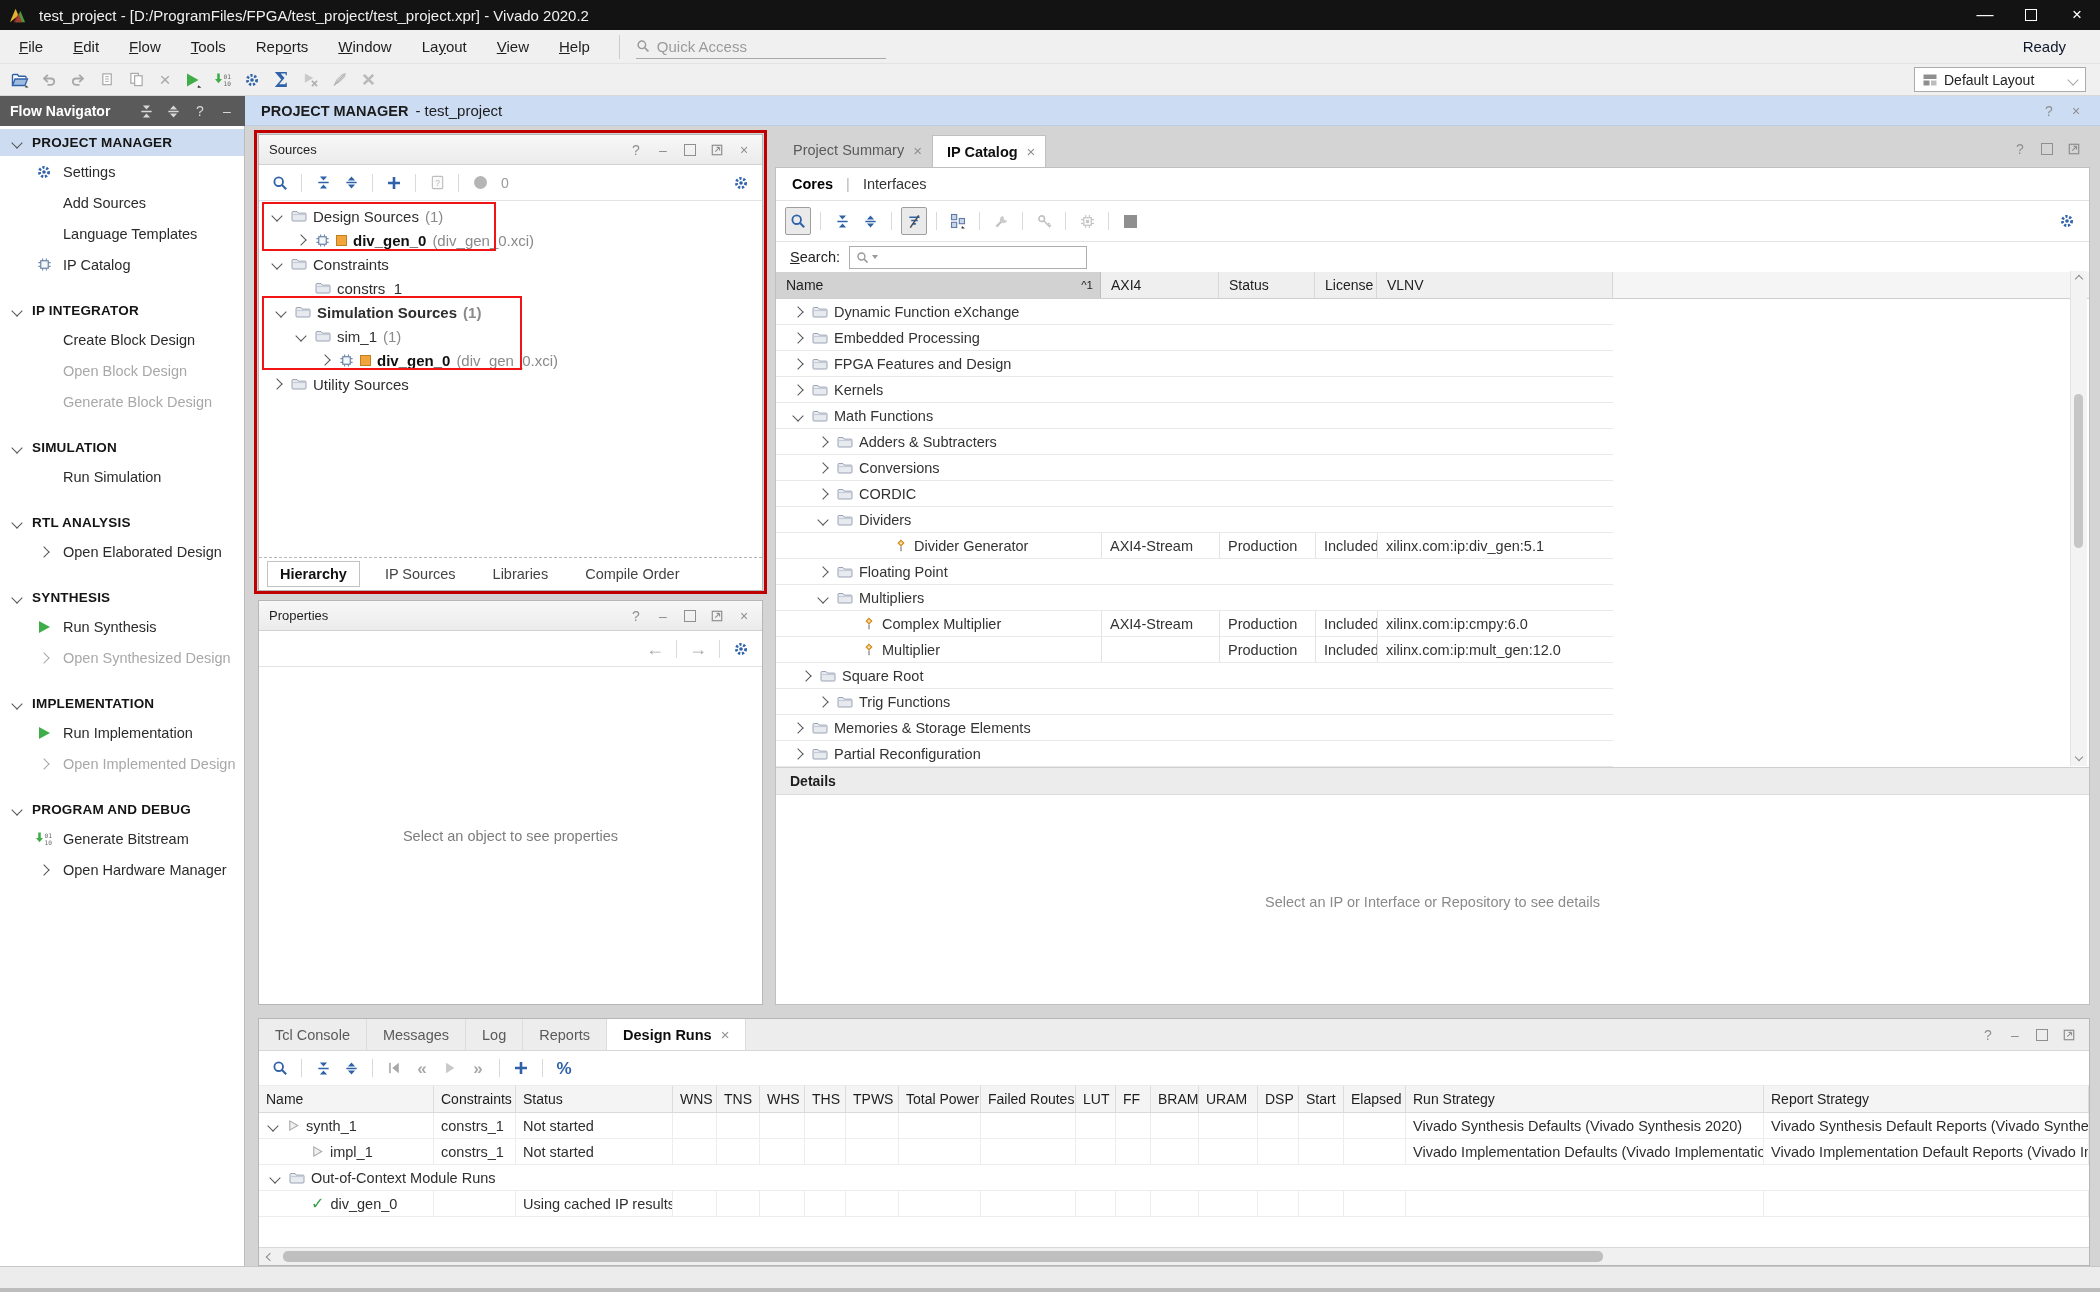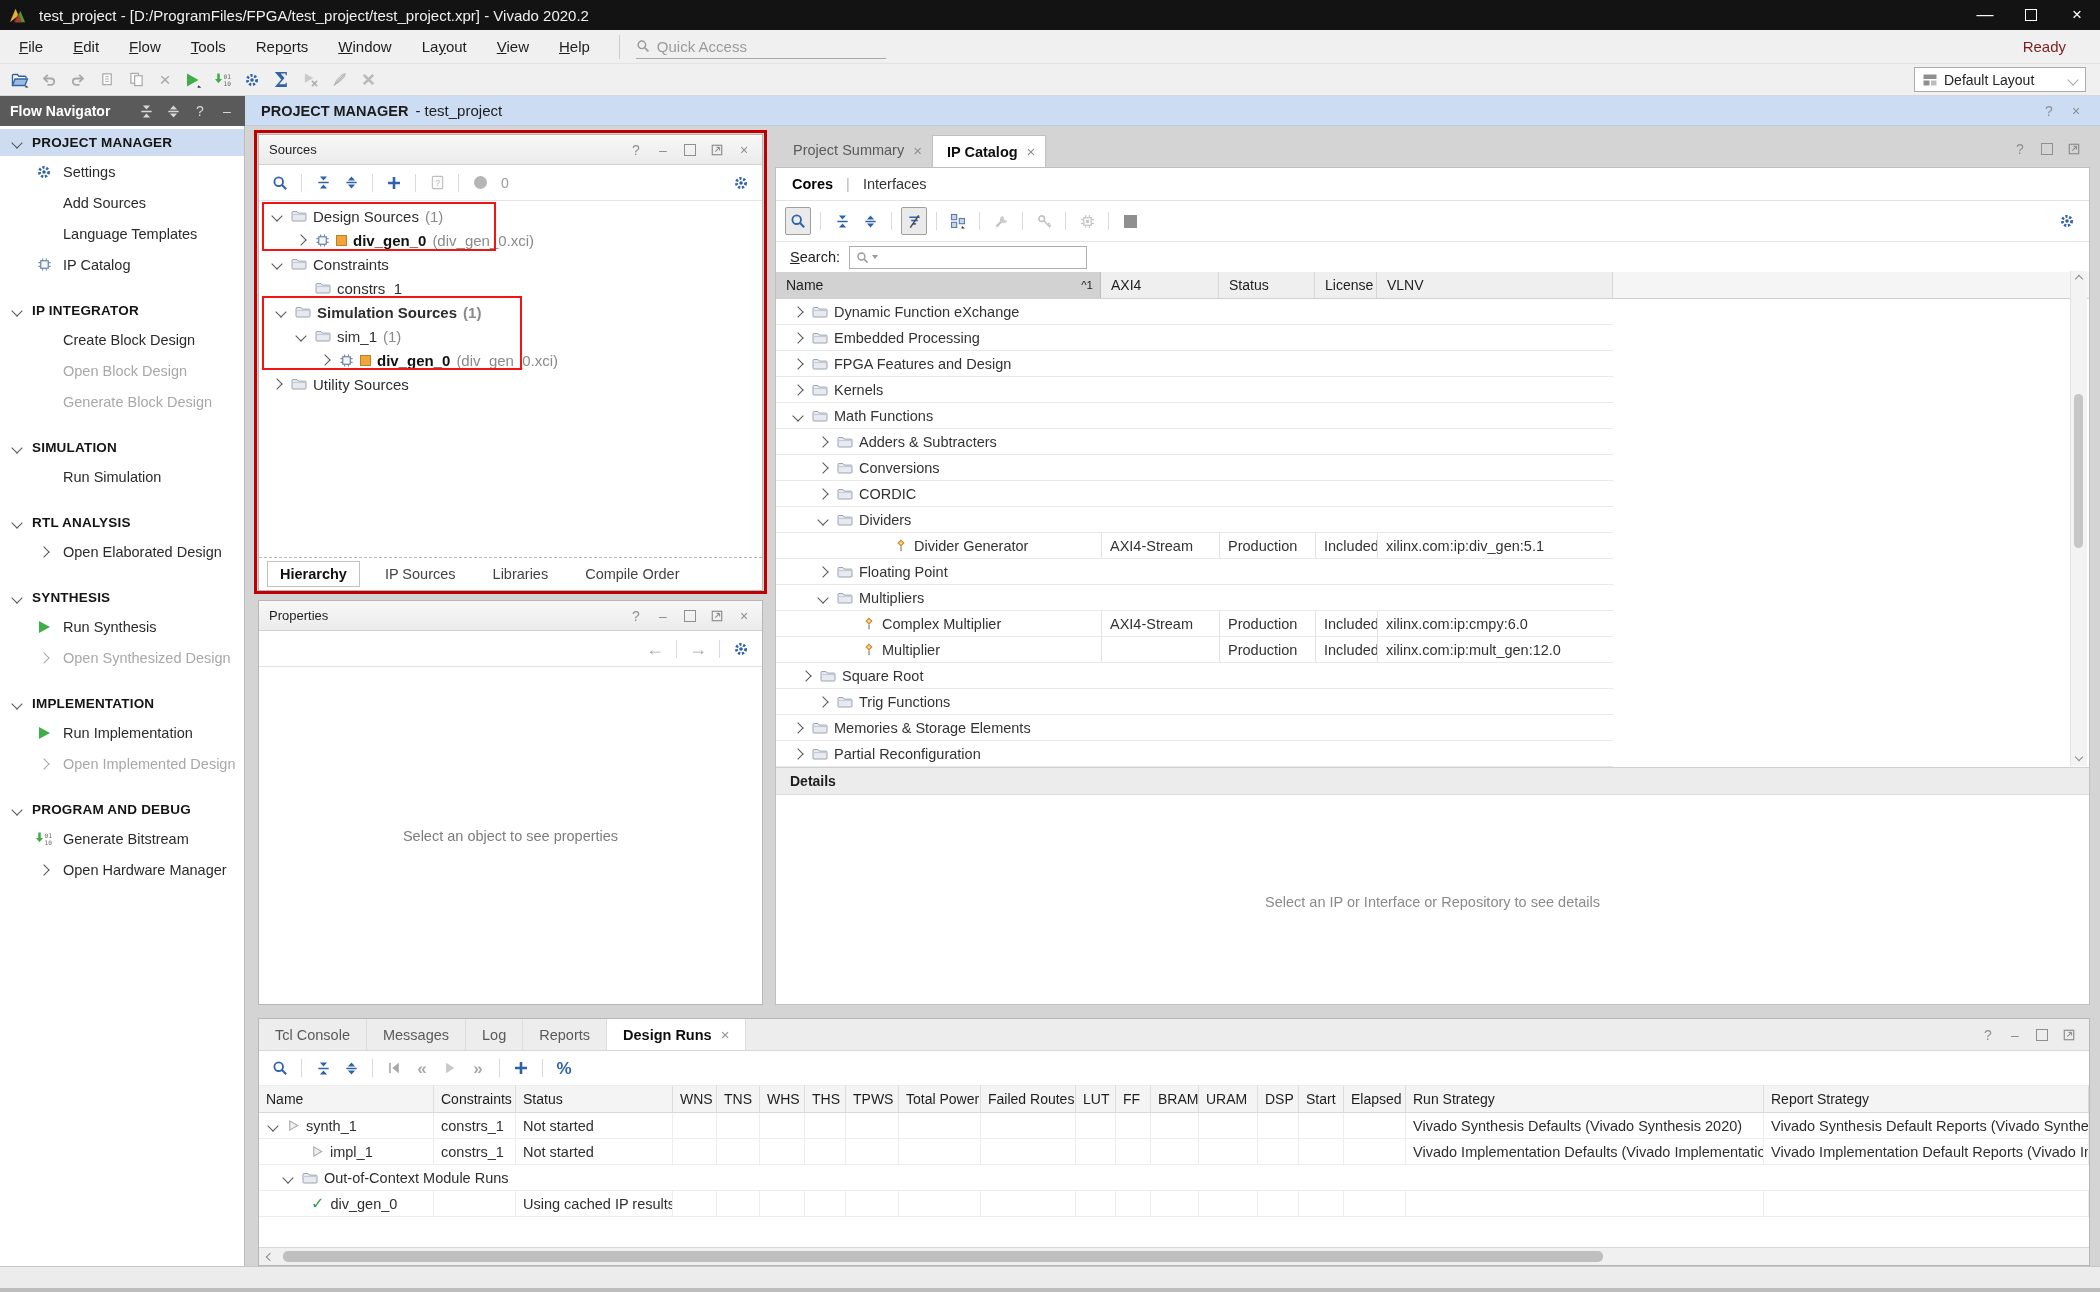--- a/index.html
+++ b/index.html
@@ -18,21 +18,21 @@
   .max-sq{width:10px;height:10px;border:1.5px solid #8f8f8f;display:inline-block}
   .max-sq.w{border-color:#fff}
 
   
   .menubar{position:absolute;left:0;top:30px;width:2100px;height:34px;background:#f0f0f0;
            display:flex;align-items:center;box-sizing:border-box;border-bottom:1px solid #e3e3e3}
   .menu-items{display:flex;align-items:center;margin-left:4px}
   .menu-item{padding:0 15px;color:#1e1e1e;cursor:default}
   .qa-wrap{margin-left:14px;border-left:1px solid #cccccc;padding-left:16px;height:24px;display:flex;align-items:center}
   .qa-box{display:flex;align-items:center;gap:7px;width:250px;height:24px;border-bottom:1px solid #a9a9a9;color:#9a9a9a}
-  .ready{margin-left:auto;margin-right:34px;color:#7f1d1d}
+  .ready{margin-left:auto;margin-right:34px;color:#0f172a}
 
   
   .toolbar{position:absolute;left:0;top:64px;width:2100px;height:32px;background:#f0f0f0;
            display:flex;align-items:center;padding-left:8px;box-sizing:border-box;border-bottom:1px solid #d8d8d8}
   .tb-icons{display:flex;align-items:center;gap:5px}
   .tb-btn{width:24px;height:26px;display:flex;align-items:center;justify-content:center;border-radius:2px}
   .tb-btn.blue{color:#2f62a8}.tb-btn.gray{color:#a8a8a8}.tb-btn.green{color:#3fae49}
   .tb-btn.boxed{border:1px solid #9f9f9f;background:#eaeaea}
   .sep{width:1px;height:18px;background:#d9d9d9;margin:0 5px}
   .layout-select{position:absolute;right:14px;top:3px;width:172px;height:25px;background:#fff;border:1px solid #ababab;
@@ -1383,21 +1383,21 @@
           <div></div>
           <div></div>
           <div>
             <span>Vivado Implementation Defaults (Vivado Implementation 2020)</span>
           </div>
           <div>
             <span>Vivado Implementation Default Reports (Vivado Implementation 2020)</span>
           </div>
         </div>
         <div class="dr-grid dr-row">
-          <div class="dr-name merged" style="padding-left: 21px;">
+          <div class="dr-name merged" style="padding-left: 8px;">
             <span class="exp">
               <span class="chev down"></span>
             </span>
             <span class="tree-ic">
               <svg viewBox="0 0 16 14" width="16" height="14">
                 <path d="M1 3.5 q0-1 1-1 h4 l1.2 1.6 H14 q1 0 1 1 V11 q0 1-1 1 H2 q-1 0-1-1 z" fill="#e7eaef" stroke="#9aa4b5" stroke-width="1"></path>
                 <path d="M1 5.6 h14" stroke="#c3c9d4" stroke-width="1"></path>
               </svg>
             </span>
             <span>Out-of-Context Module Runs</span>

